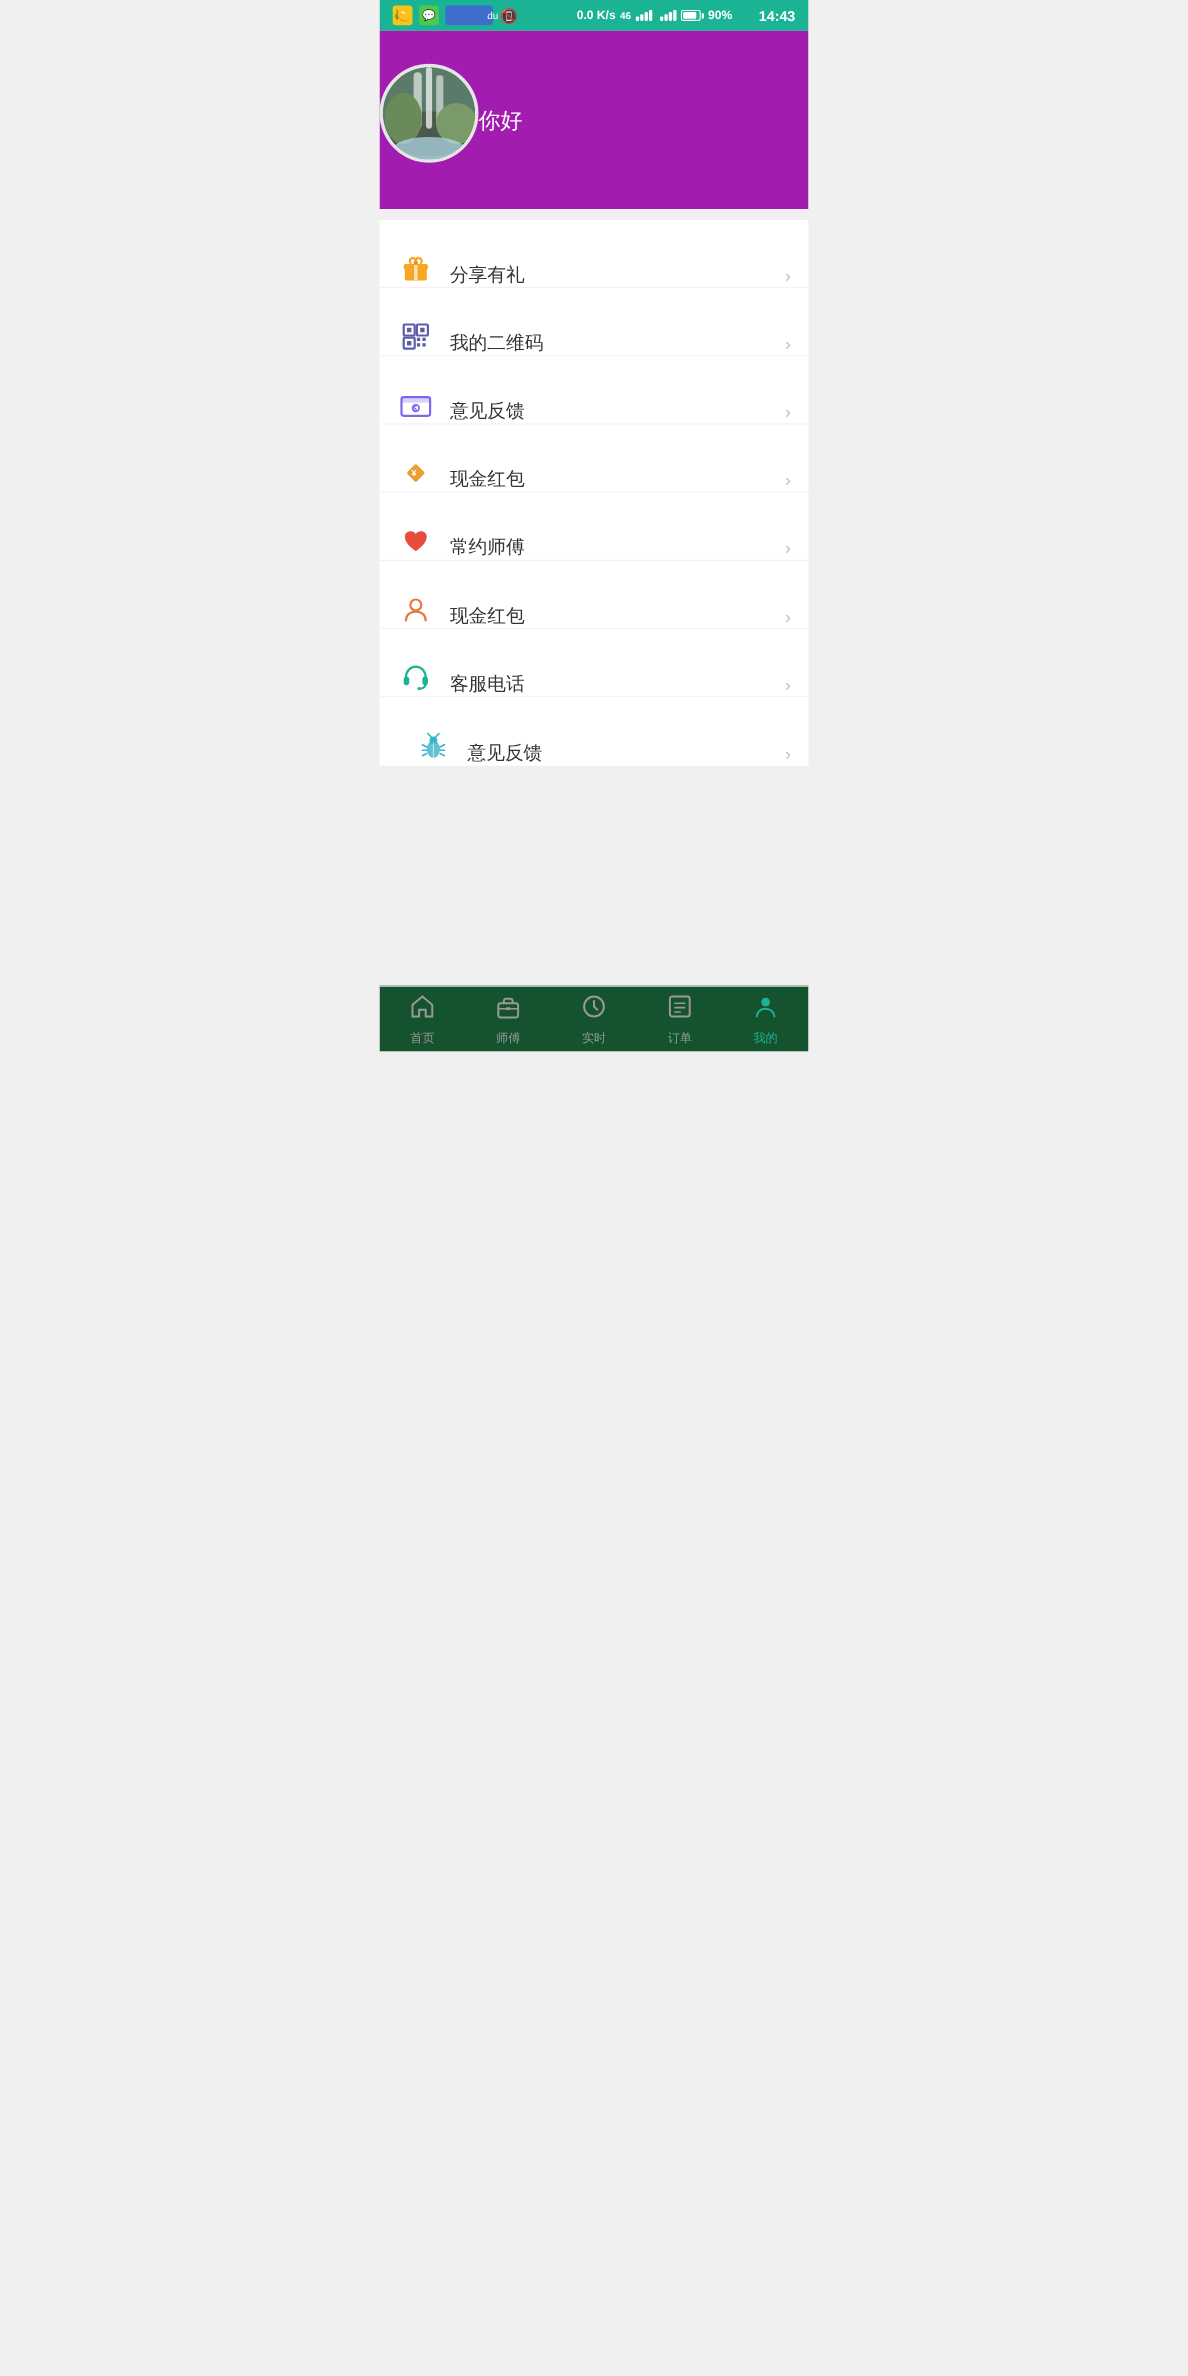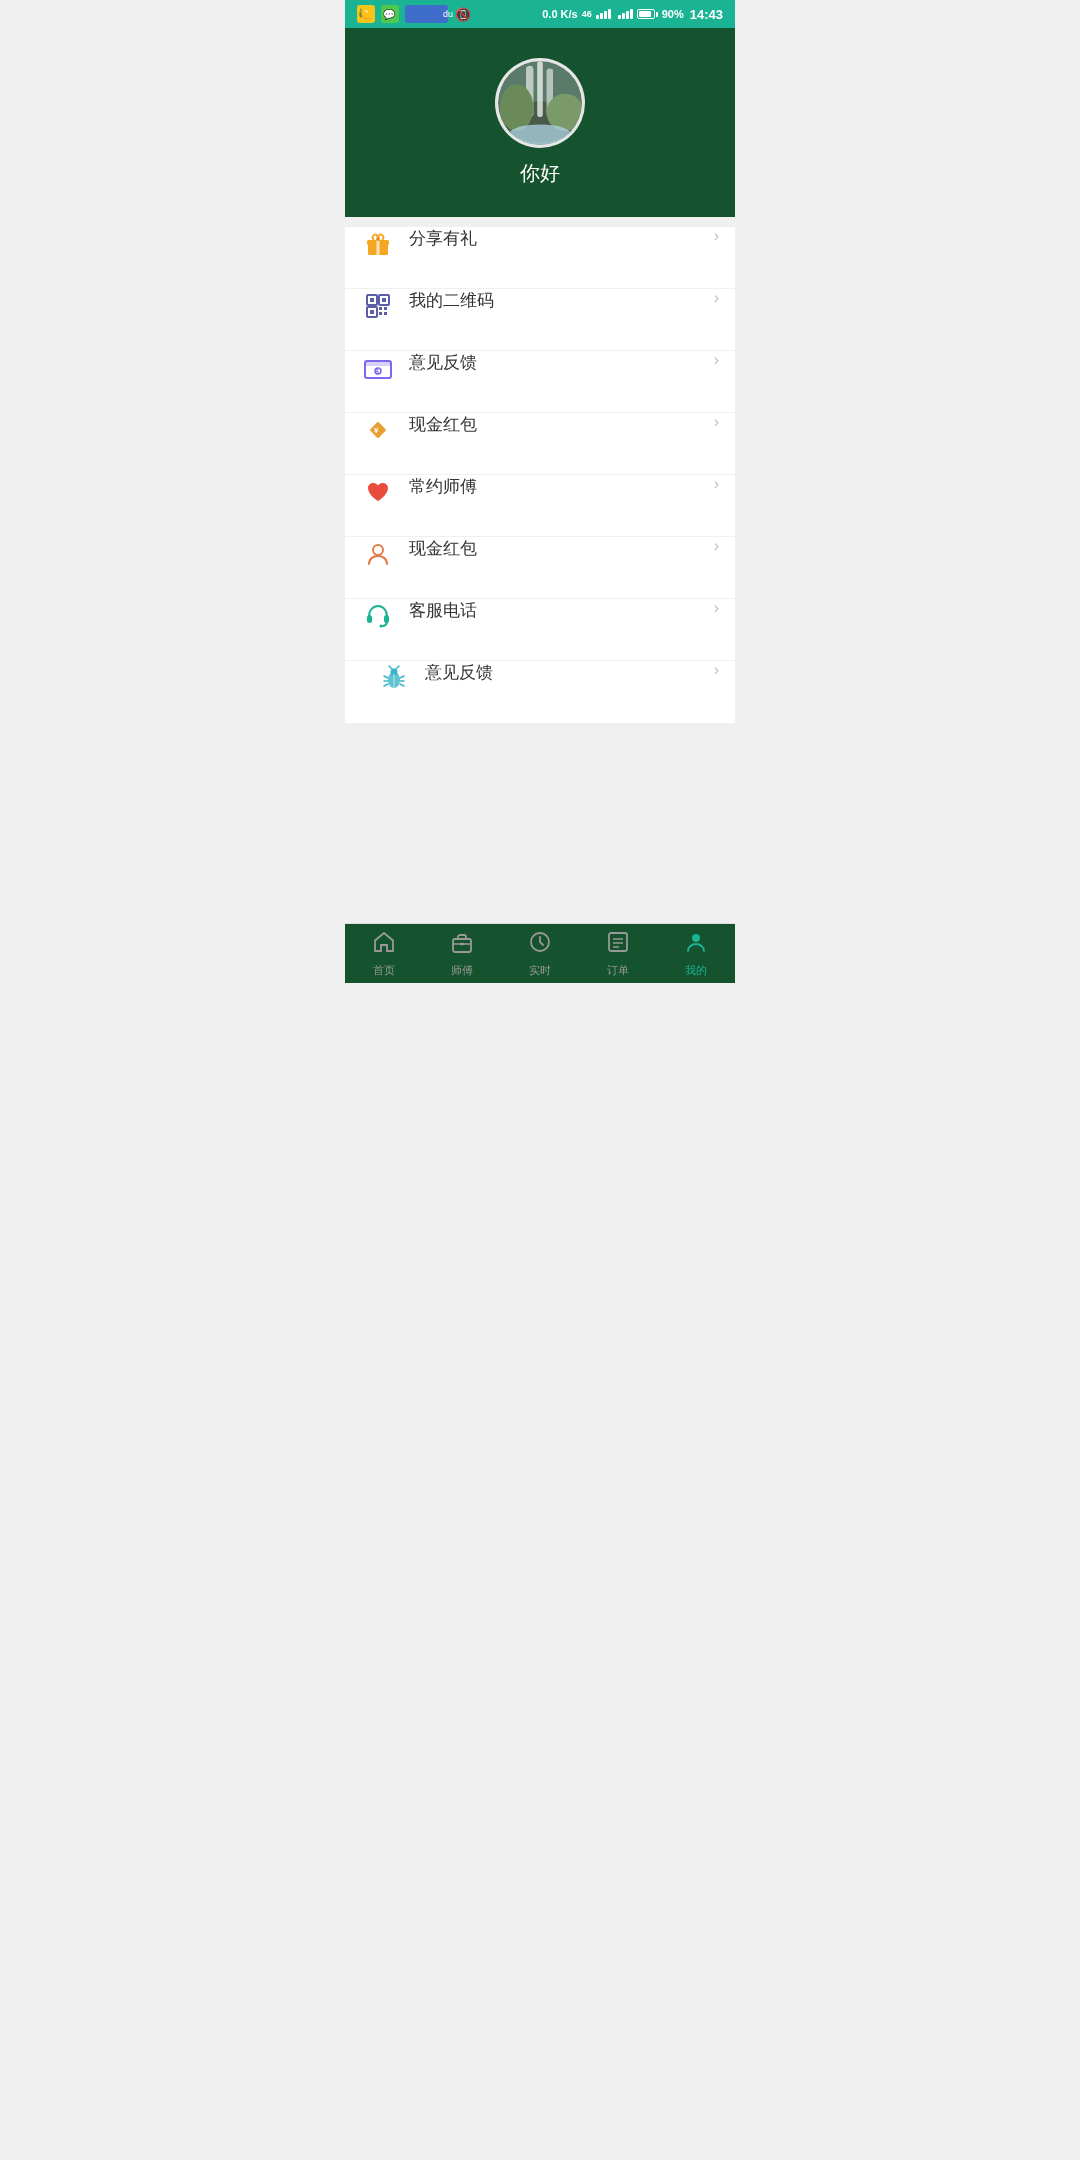--- a/index.html
+++ b/index.html
@@ -105,23 +105,23 @@
     }
     .battery-tip {
       width: 2px;
       height: 5px;
       background: #fff;
       border-radius: 0 1px 1px 0;
     }
 
     
     .profile-header {
-      background: #14532d;
-      display: flex;
-      flex-direction: column;
+      background: #a21caf;
+      display: flex;
+      flex-direction: row;
       align-items: center;
       padding: 30px 0 30px;
     }
 
     .avatar-circle {
       width: 90px;
       height: 90px;
       border-radius: 50%;
       overflow: hidden;
       background: #ccc;
@@ -141,21 +141,21 @@
     }
 
     
     .menu-list {
       background: #fff;
       margin-top: 10px;
     }
 
     .menu-item {
       display: flex;
-      align-items: flex-start;
+      align-items: flex-end;
       padding: 0 16px;
       height: 62px;
       border-bottom: 1px solid #f0f0f0;
       background: #fff;
       cursor: pointer;
       position: relative;
     }
 
     .menu-item:last-child {
       border-bottom: none;
@@ -265,21 +265,21 @@
       <div class="signal-bar" style="height:10px;"></div>
     </div>
 
     <div class="battery">
       <div class="battery-body">
         <div class="battery-fill"></div>
       </div>
       <div class="battery-tip"></div>
     </div>
     <span>90%</span>
-    <span style="font-size:13px; margin-left:2px;">14:43</span>
+    <span style="font-size:13px; margin-left:20px;">14:43</span>
   </div>
 </div>
 
 <div class="profile-header">
   <div class="avatar-circle">
     
     <svg class="avatar-svg" viewBox="0 0 90 90" xmlns="http://www.w3.org/2000/svg">
       <defs>
         <clipPath id="circle-clip">
           <circle cx="45" cy="45" r="45"></circle>

